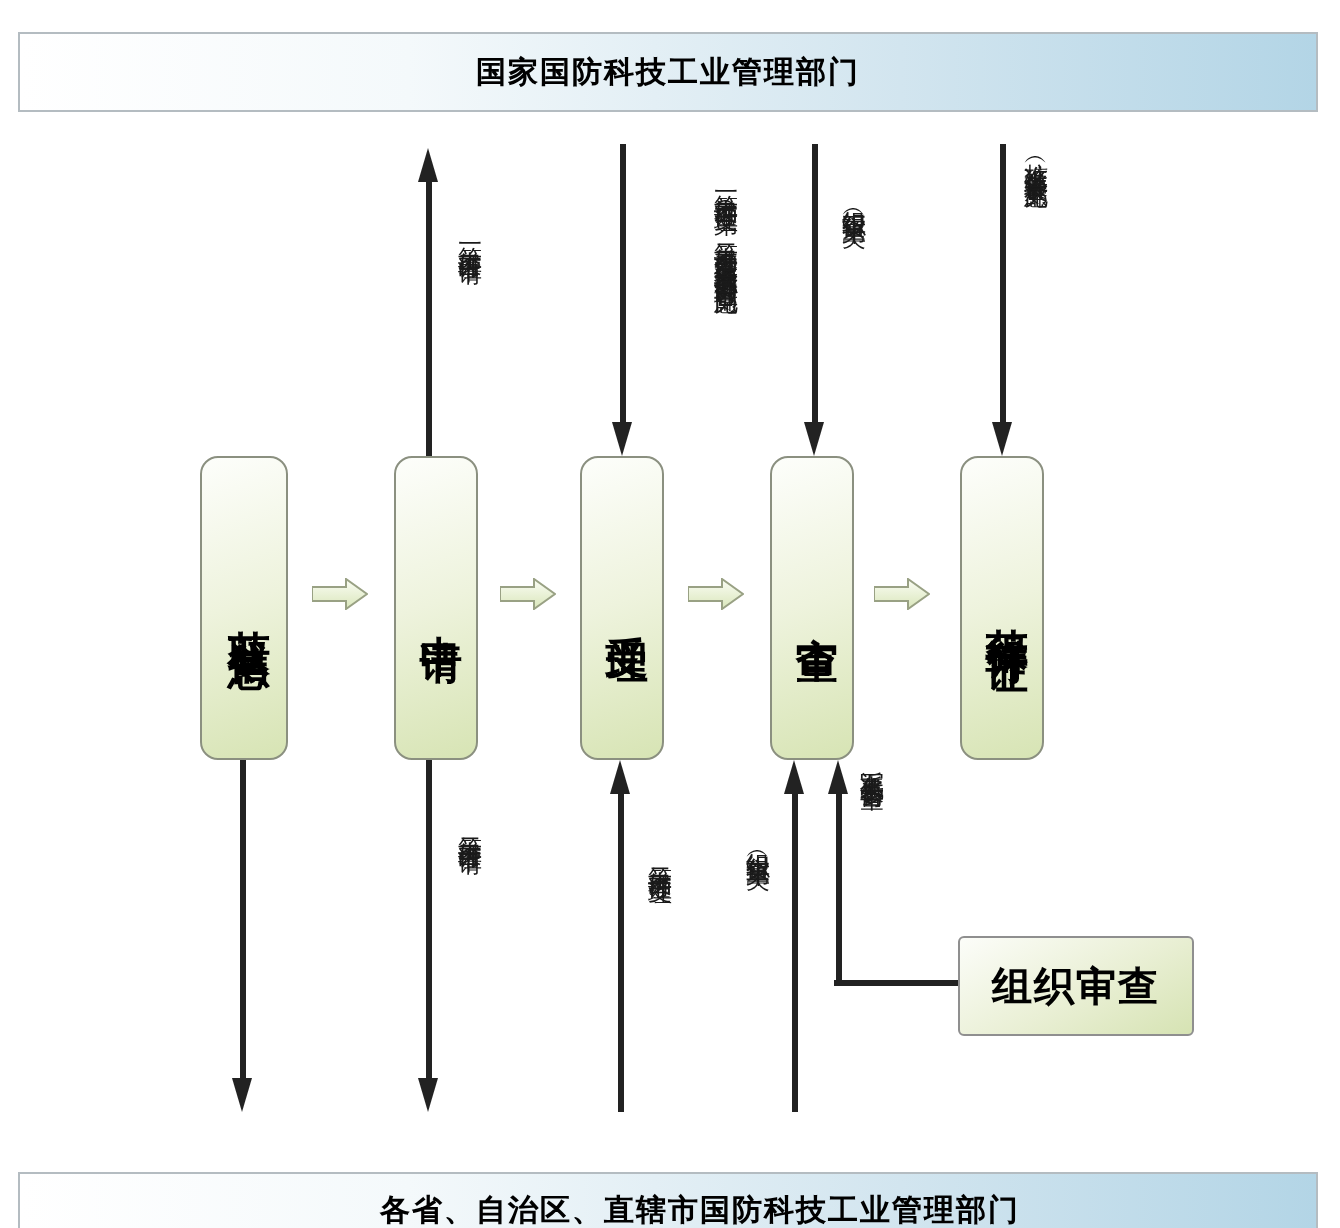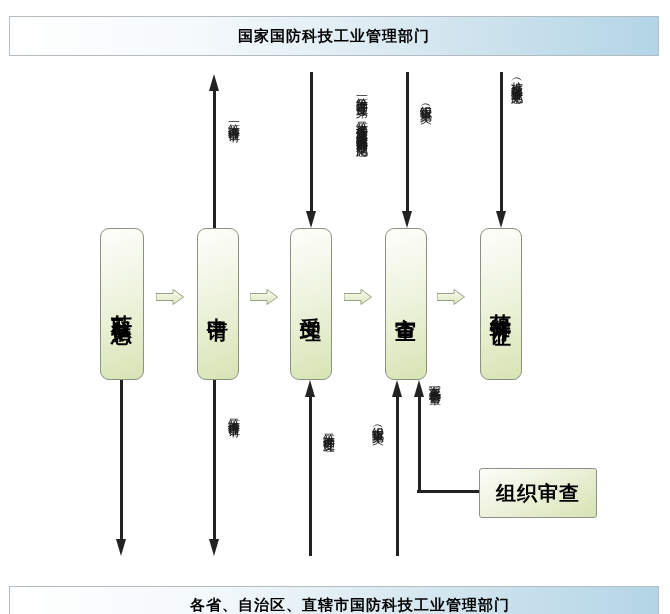--- a/index.html
+++ b/index.html
@@ -1,18 +1,18 @@
 <!DOCTYPE html>
 <html><head>
 <meta charset="utf-8">
 <style>
   html,body { margin:0; padding:0; background:#ffffff; }
   .stage {
     position:relative; width:670px; height:614px; background:#ffffff;
-    font-family:Liberation Sans, sans-serif; overflow:hidden;
+    font-family:Liberation Mono, monospace; overflow:hidden;
   }
   
   .banner {
     position:absolute; left:9px; width:650px; box-sizing:border-box;
     border:1px solid #b4bcc1;
     background:linear-gradient(90deg,#ffffff 0%,#f4f9fb 30%,#d2e5ef 68%,#b3d5e6 100%);
     display:flex; align-items:center; justify-content:center;
     font-weight:bold; font-size:15px; color:#000; letter-spacing:1px;
   }
   .banner.top { top:16px; height:40px; }

